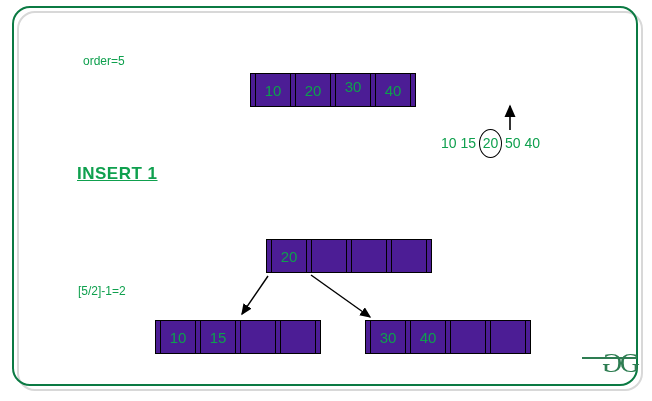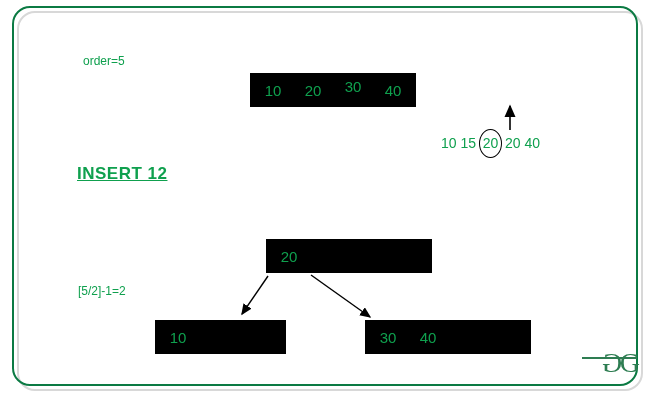--- a/index.html
+++ b/index.html
@@ -24,21 +24,21 @@
 
   
   .lbl{color:var(--text-green,#0fa04e);}
   .order-lbl{left:83px;top:54px;font-size:12px;}
   .insert-lbl{left:77px;top:164px;font-size:17px;font-weight:bold;text-decoration:underline;letter-spacing:.5px;}
   .formula-lbl{left:78px;top:284px;font-size:12px;}
 
   
   .bnode{display:flex;height:34px;}
   .bnode > div{
-    box-sizing:border-box;height:34px;border:1px solid #000;background:#000000;
+    box-sizing:border-box;height:34px;border:1px solid #000;background:#4c1d95;
   }
   .bnode > div + div{margin-left:-1px;}
   .slot{width:6px;}
   .key{
     width:36px;display:flex;align-items:center;justify-content:center;
     color:var(--text-green,#0fa04e);font-size:15px;
   }
   .key .raised{position:relative;top:-4px;}
 
   
@@ -95,24 +95,24 @@
     <marker id="ah1" markerWidth="9" markerHeight="8" refX="7" refY="3.5" orient="auto">
       <path d="M0,0 L8,3.5 L0,7 z" fill="#000"></path>
     </marker>
   </defs>
   <line x1="10" y1="32" x2="10" y2="8" stroke="#000" stroke-width="1.6" marker-end="url(#ah1)"></line>
 </svg>
 
 <div class="abs sequence">
   <span>10 15</span>
   <span class="circled">20</span>
-  <span>20 40</span>
+  <span>50 40</span>
 </div>
 
-<div class="abs lbl insert-lbl">INSERT 12</div>
+<div class="abs lbl insert-lbl">INSERT 1</div>
 
 <div class="abs bnode" style="left:266px;top:239px">
   <div class="slot"></div>
   <div class="key">
       <span>20</span>
     </div>
   <div class="slot"></div>
   <div class="key">
       <span></span>
     </div>
@@ -138,20 +138,23 @@
 </svg>
 
 <div class="abs lbl formula-lbl">[5/2]-1=2</div>
 
 <div class="abs bnode" style="left:155px;top:320px">
   <div class="slot"></div>
   <div class="key">
       <span>10</span>
     </div>
   <div class="slot"></div>
+  <div class="key">
+      <span>15</span>
+    </div>
   <div class="slot"></div>
   <div class="key">
       <span></span>
     </div>
   <div class="slot"></div>
   <div class="key">
       <span></span>
     </div>
   <div class="slot"></div>
 </div>

